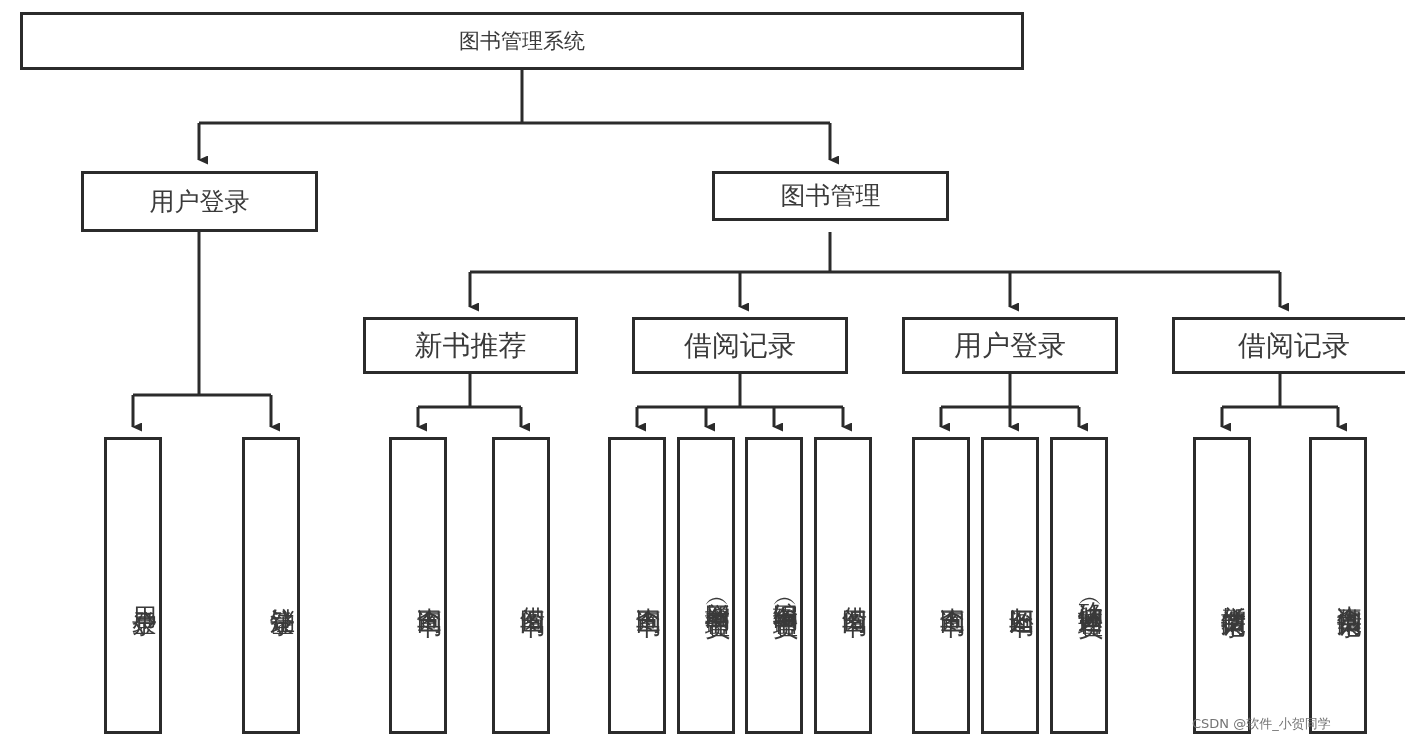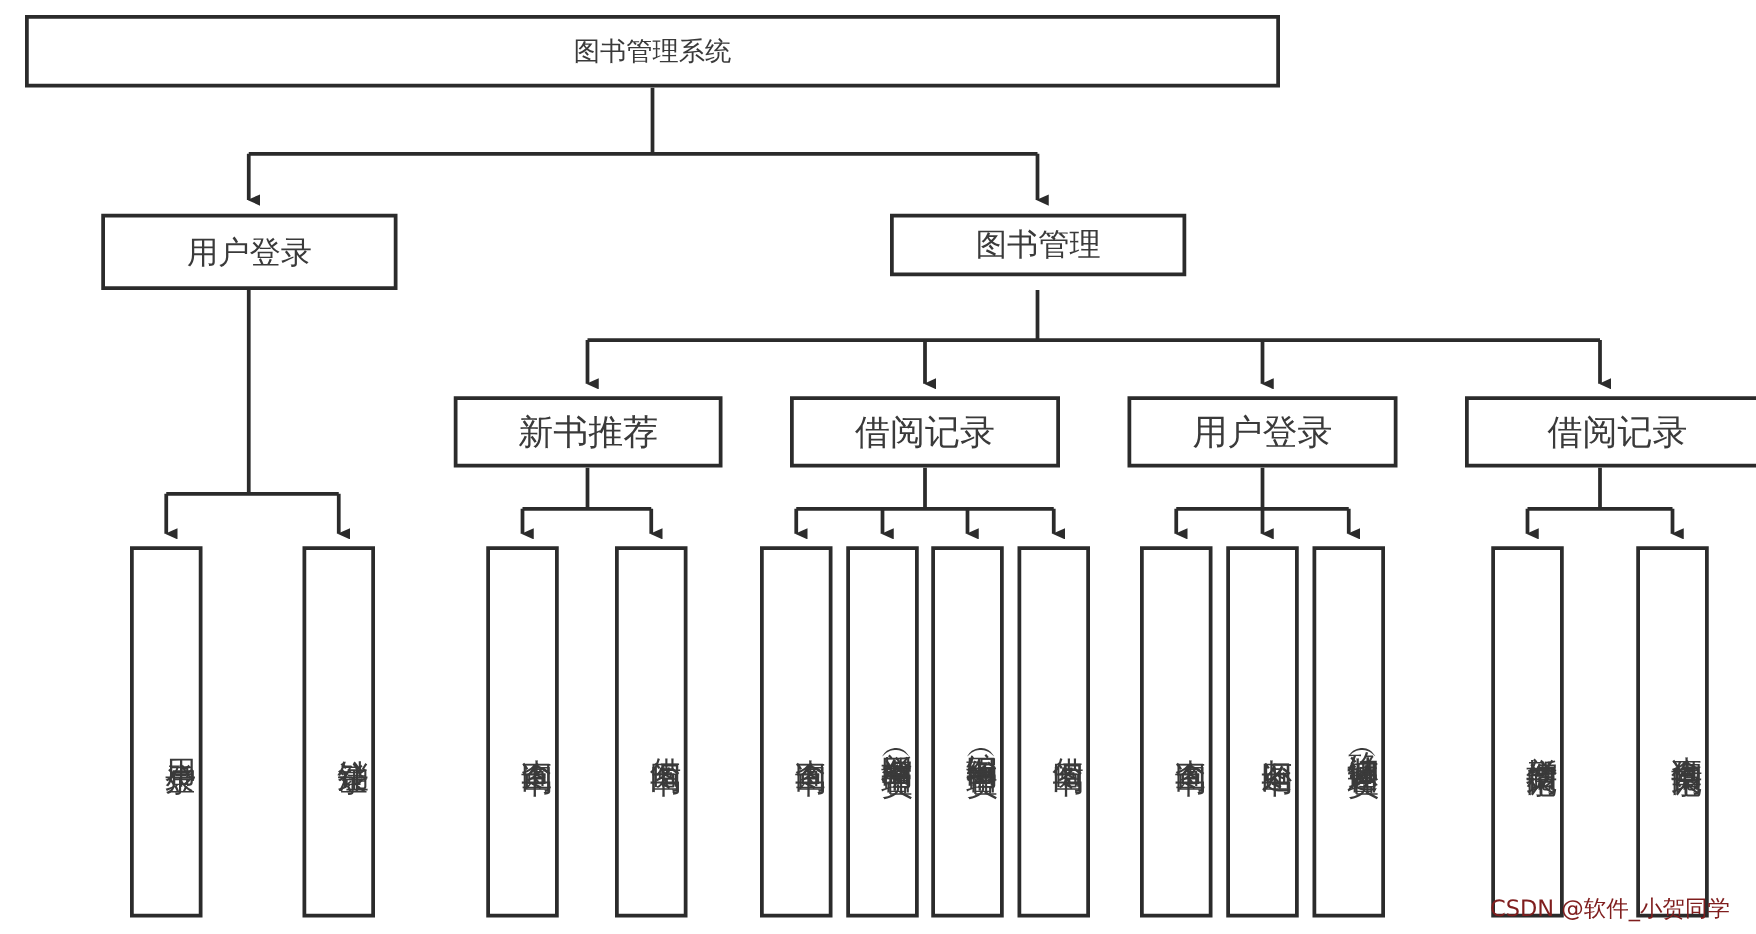--- a/index.html
+++ b/index.html
@@ -55,22 +55,22 @@
     padding-top: 10px;
     align-items: flex-start;
     justify-content: center;
   }
   .node-label {
     display: block;
     white-space: pre-wrap;
   }
   .watermark {
     position: absolute;
-    font-size: 18px;
-    color: #7f1d1d;
+    font-size: 13px;
+    color: #737373;
     white-space: nowrap;
     letter-spacing: 0px;
   }
 </style>
 </head>
 <body>
 
 <div id="diagram-root">
 
   <svg id="connector-layer" viewBox="0 0 1405 747" xmlns="http://www.w3.org/2000/svg">

